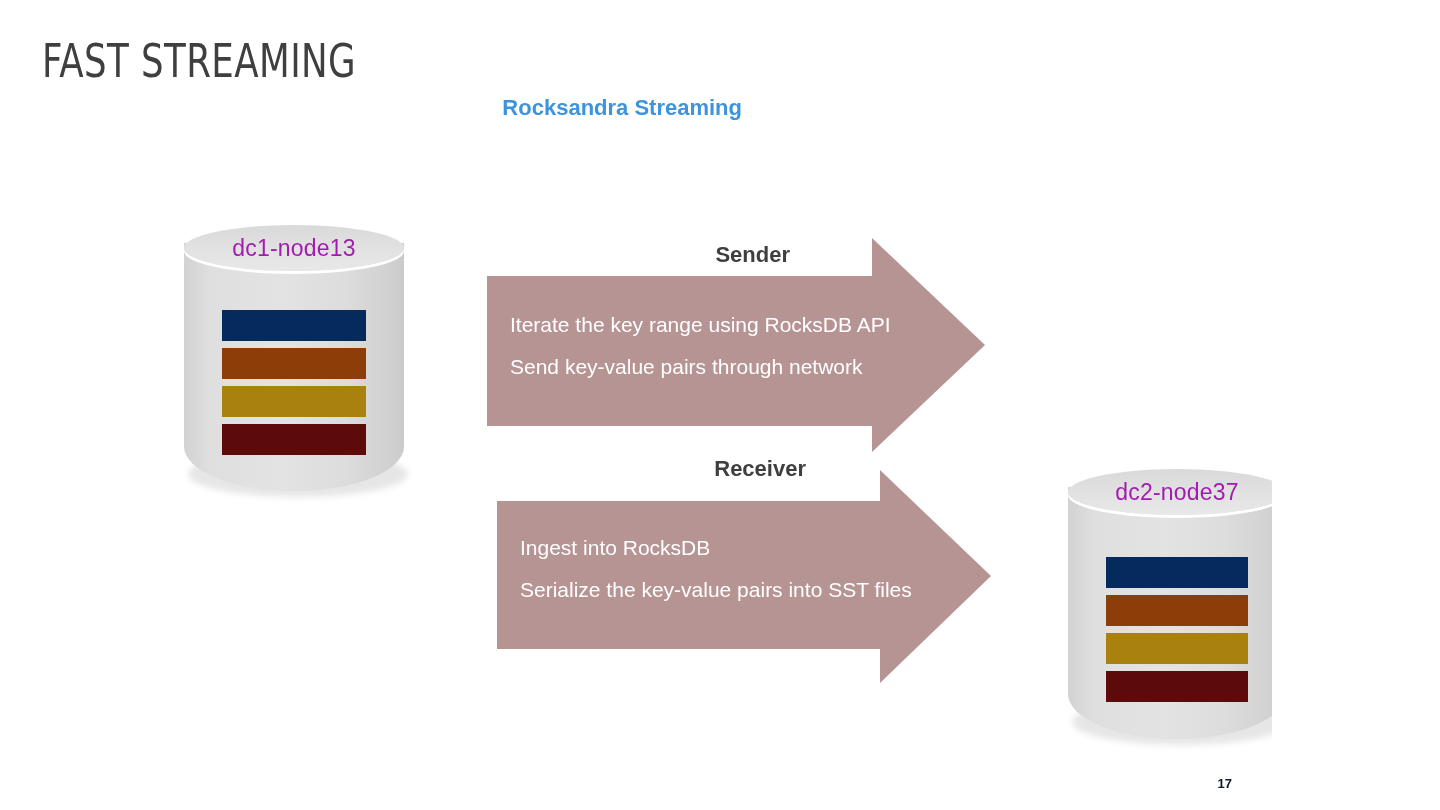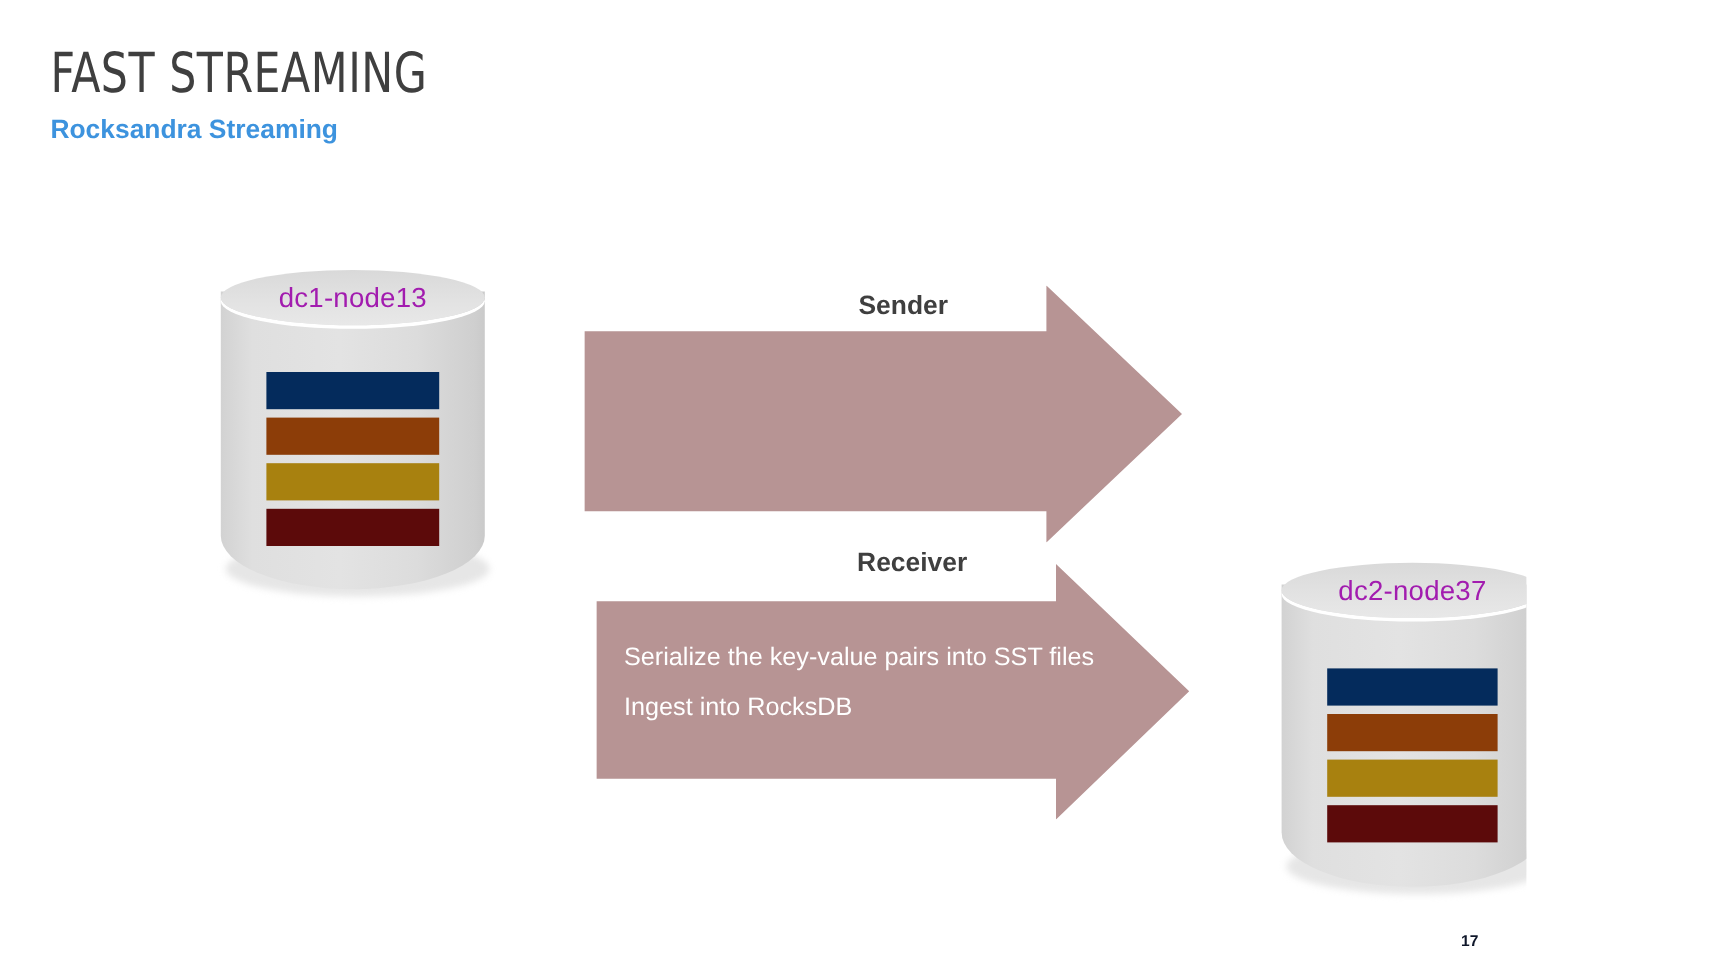--- a/index.html
+++ b/index.html
@@ -37,20 +37,21 @@
     transform-origin: left center;
     white-space: nowrap;
   }
   #slide-subtitle {
     margin-top: 6px;
     font-size: 22px;
     line-height: 28px;
     font-weight: 700;
     color: #3d93de;
     white-space: nowrap;
+    text-align: right;
   }
 
   
   .cylinder {
     position: absolute;
   }
   .cyl-shadow {
     position: absolute;
     left: 4px;
     right: -4px;
@@ -158,30 +159,34 @@
       <div class="band" style="background:#5c0a0a"></div>
     </div>
   </div>
 
   <div class="arrow-wrap" style="left:487px; top:238px; width:500px; height:214px;">
     <svg class="arrow-shape" width="500" height="214" viewBox="0 0 500 214">
       <polygon points="0,38 385,38 385,0 498,107 385,214 385,188 0,188" fill="#b79494"></polygon>
     </svg>
   </div>
   <div class="arrow-heading" style="left:650px; top:241px; width:140px; text-align:right;">Sender</div>
+  <div class="arrow-lines" style="left:510px; top:304px;">
+    <span class="arrow-line">Iterate the key range using RocksDB API</span>
+    <span class="arrow-line">Send key-value pairs through network</span>
+  </div>
 
   <div class="arrow-wrap" style="left:497px; top:470px; width:496px; height:213px;">
     <svg class="arrow-shape" width="496" height="213" viewBox="0 0 496 213">
       <polygon points="0,31 383,31 383,0 494,106 383,213 383,179 0,179" fill="#b79494"></polygon>
     </svg>
   </div>
   <div class="arrow-heading" style="left:666px; top:455px; width:140px; text-align:right;">Receiver</div>
   <div class="arrow-lines" style="left:520px; top:527px;">
+    <span class="arrow-line">Ingest into RocksDB</span>
     <span class="arrow-line">Serialize the key-value pairs into SST files</span>
-    <span class="arrow-line">Ingest into RocksDB</span>
   </div>
 
   <div class="cylinder" style="left:1068px; top:469px; width:218px; height:270px;text-decoration:underline;">
     <div class="cyl-shadow"></div>
     <div class="cyl-body"></div>
     <div class="cyl-top"></div>
     <div class="cyl-label">dc2-node37</div>
     <div class="cyl-bands" style="left:38px; right:38px; top:88px;">
       <div class="band" style="background:#042b5c"></div>
       <div class="band" style="background:#8c3d08"></div>

